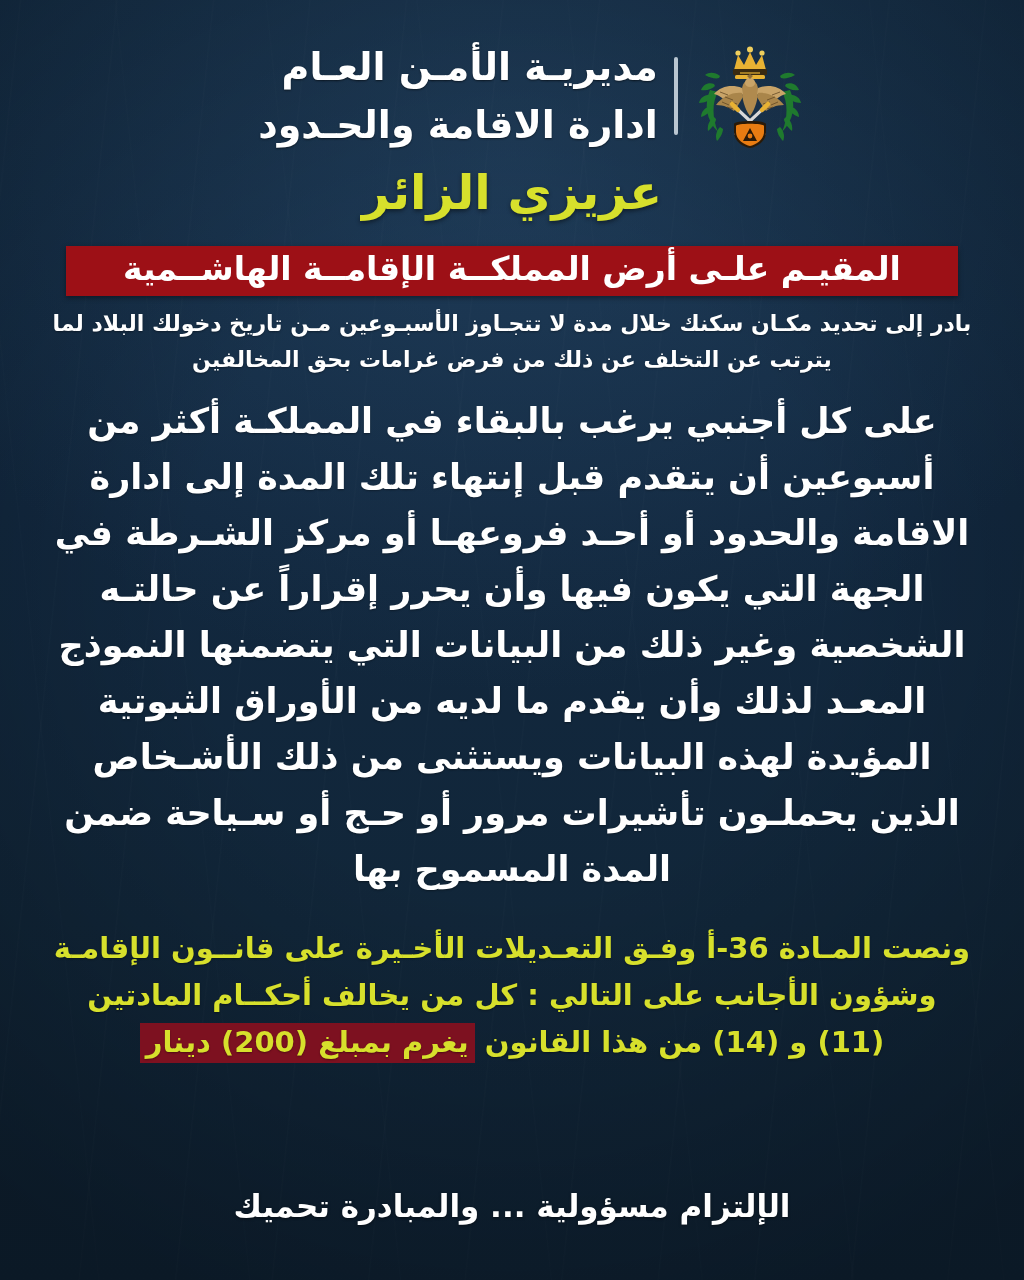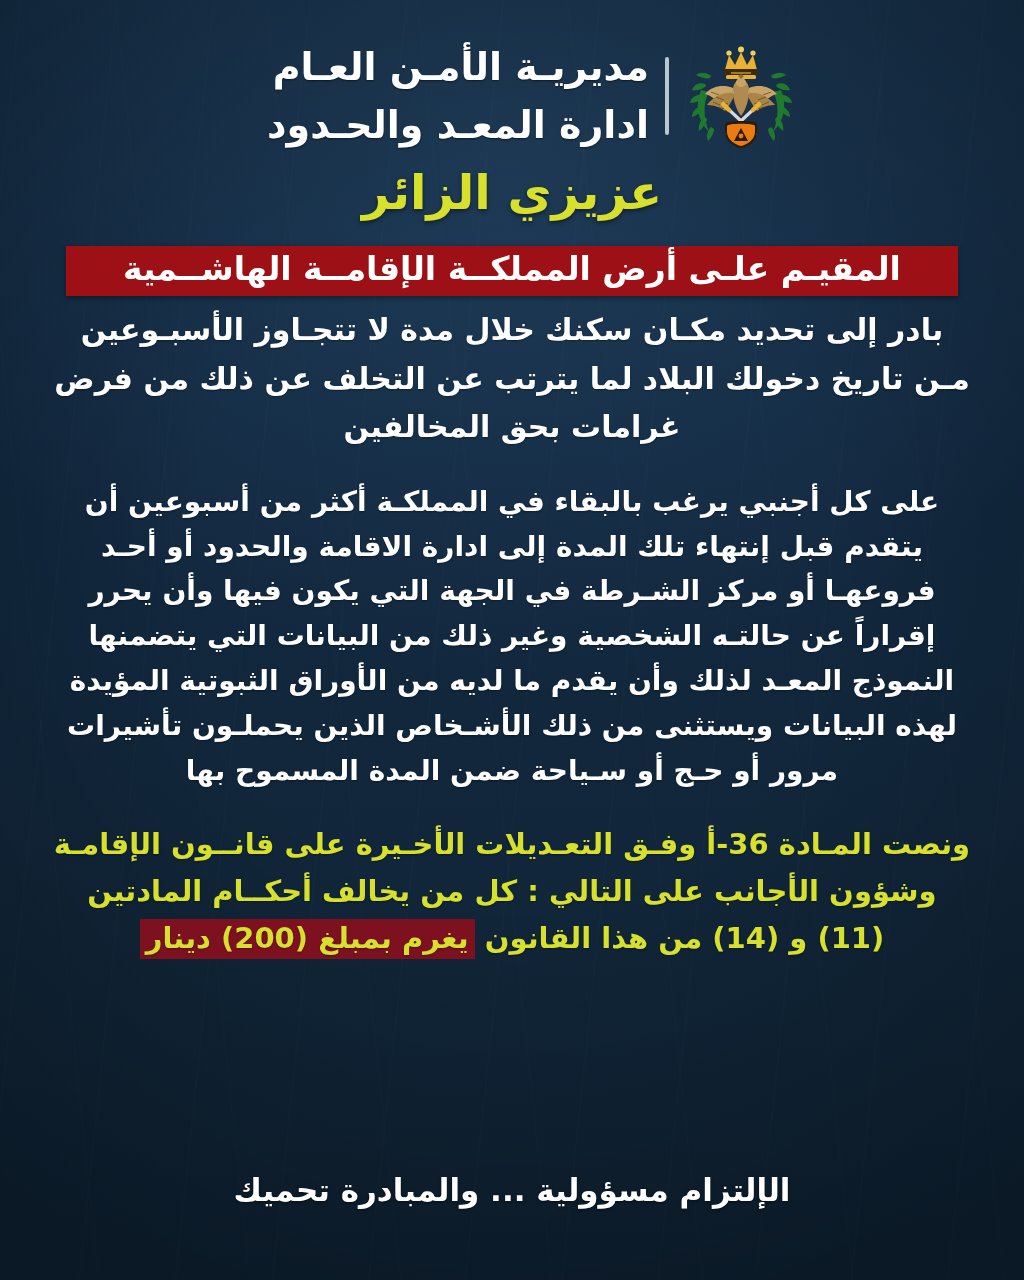--- a/index.html
+++ b/index.html
@@ -125,37 +125,37 @@
 
   .para {
     width:920px;
     margin:0 auto;
     text-align:center;
     line-height:1.62;
     letter-spacing:0.2px;
   }
   .para-white {
     color:#ffffff;
+    font-size:22px;
+    font-weight:bold;
+    margin-top:10px;
+    text-shadow:0 1px 2px rgba(0,0,0,0.35);
+  }
+  .para-yellow {
+    color:#d7e02c;
     font-size:30px;
     font-weight:bold;
-    margin-top:10px;
-    text-shadow:0 1px 2px rgba(0,0,0,0.35);
-  }
-  .para-yellow {
-    color:#d7e02c;
-    font-size:30px;
-    font-weight:bold;
     margin-top:30px;
     text-shadow:0 1px 2px rgba(0,0,0,0.35);
   }
   .para-body {
     color:#ffffff;
-    font-size:28px;
-    font-weight:bold;
-    margin-top:28px;
+    font-size:35px;
+    font-weight:bold;
+    margin-top:16px;
     line-height:1.60;
     text-shadow:0 1px 2px rgba(0,0,0,0.35);
   }
   .para-law {
     color:#d7e02c;
     font-size:29px;
     font-weight:bold;
     margin-top:28px;
     line-height:1.62;
     text-shadow:0 1px 2px rgba(0,0,0,0.35);
@@ -163,21 +163,21 @@
   .fine-highlight {
     background:#7d1120;
     color:#d7e02c;
     padding:2px 6px 4px;
     box-decoration-break:clone;
     -webkit-box-decoration-break:clone;
   }
 
   .footer {
     position:absolute;
-    bottom:72px;
+    bottom:56px;
     left:0;
     right:0;
     text-align:center;
     font-size:31px;
     font-weight:bold;
     color:#ffffff;
     letter-spacing:0.3px;
     text-shadow:0 1px 3px rgba(0,0,0,0.5);
   }
 </style>
@@ -253,21 +253,21 @@
           <path d="M42 86 C42 83 70 83 70 86 L70 92 C70 100 61 105 56 106 C51 105 42 100 42 92 Z" fill="#e87c12"></path>
           <path d="M56 88 L63 101 L49 101 Z" fill="#2a1a08"></path>
           <circle cx="56" cy="96" r="2.4" fill="#e87c12"></circle>
         </g>
       </svg>
 
       <div class="divider-bar"></div>
 
       <div class="org-titles">
         <div class="org-line">مديريـة الأمـن العـام</div>
-        <div class="org-line">ادارة المعـد والحـدود</div>
+        <div class="org-line">ادارة الاقامة والحـدود</div>
       </div>
     </div>
 
     <div class="visitor-title">عزيزي الزائر</div>
 
     <div class="red-banner">
       <div class="txt">المقيـم علـى أرض المملكــة الإقامــة الهاشــمية</div>
     </div>
 
     <div class="para para-white">بادر إلى تحديد مكـان سكنك خلال مدة لا تتجـاوز الأسبـوعين مـن تاريخ دخولك البلاد لما يترتب عن التخلف عن ذلك من فرض غرامات بحق المخالفين</div>

